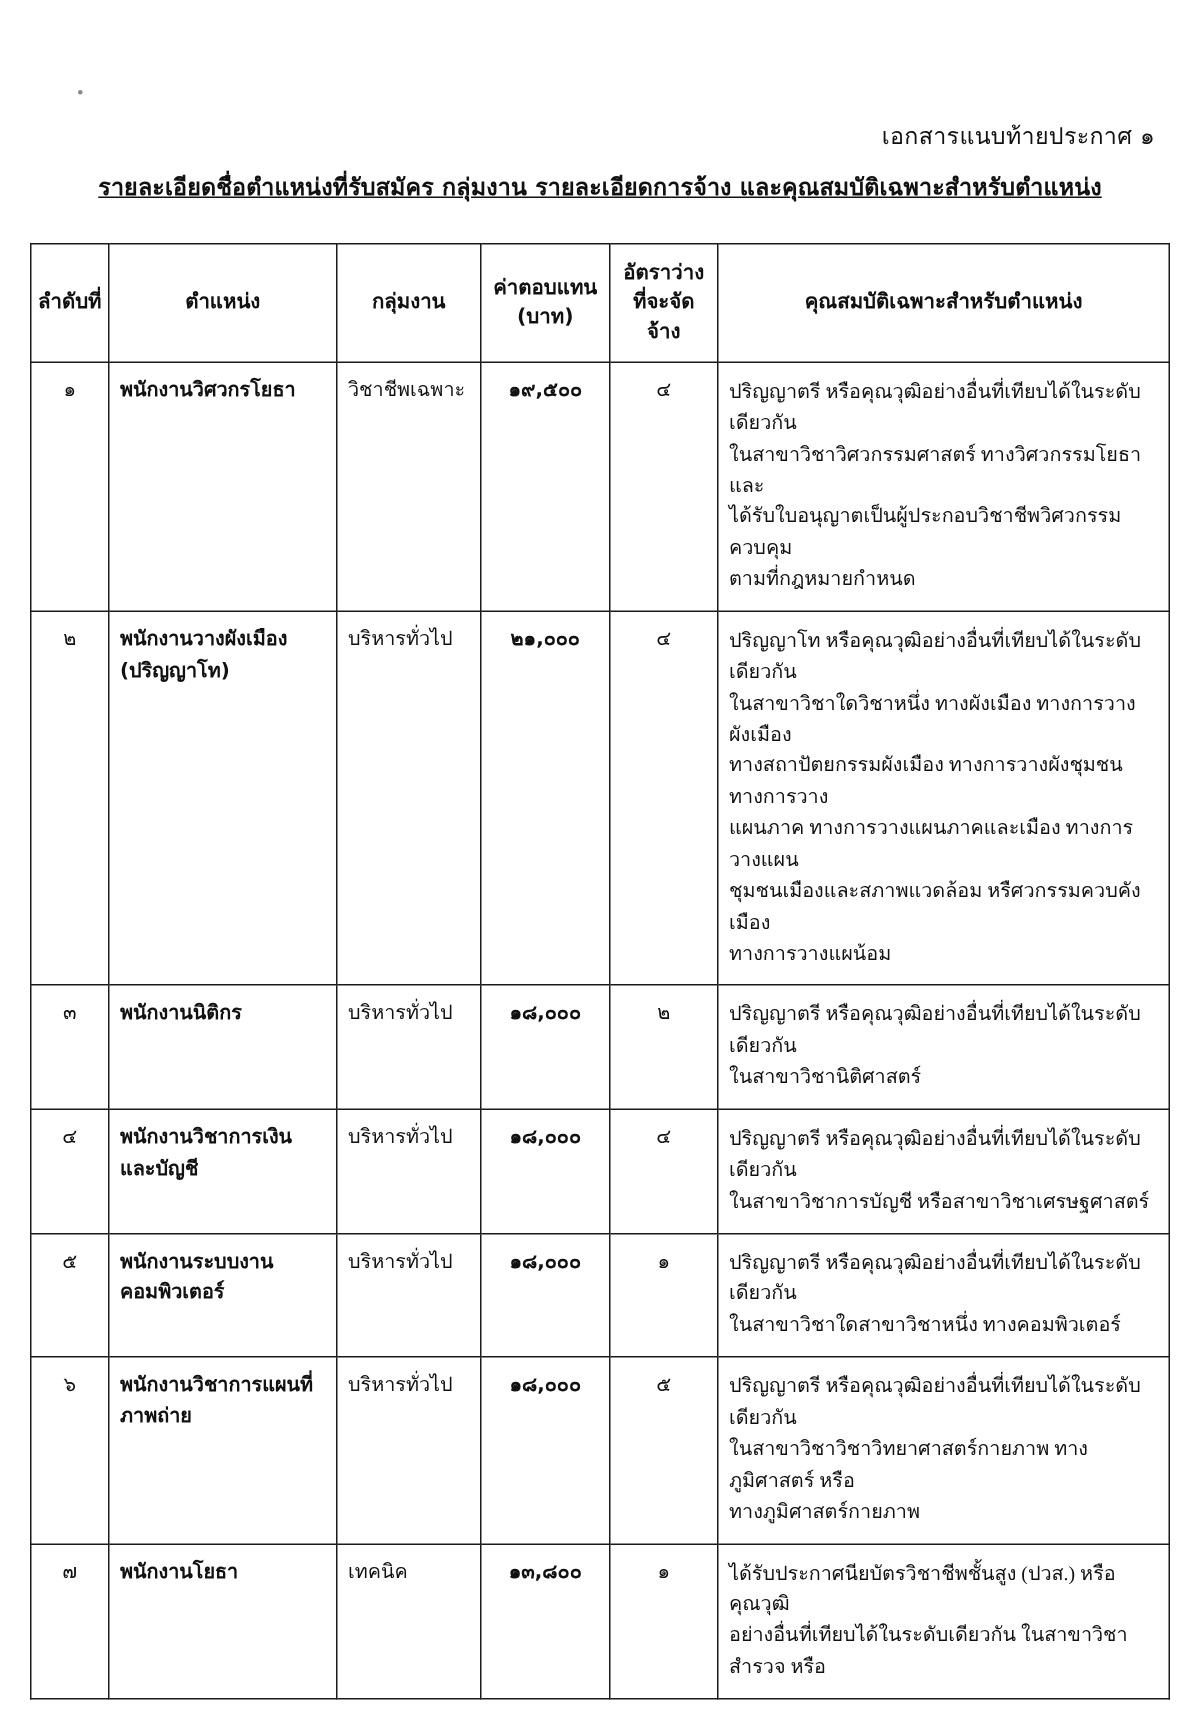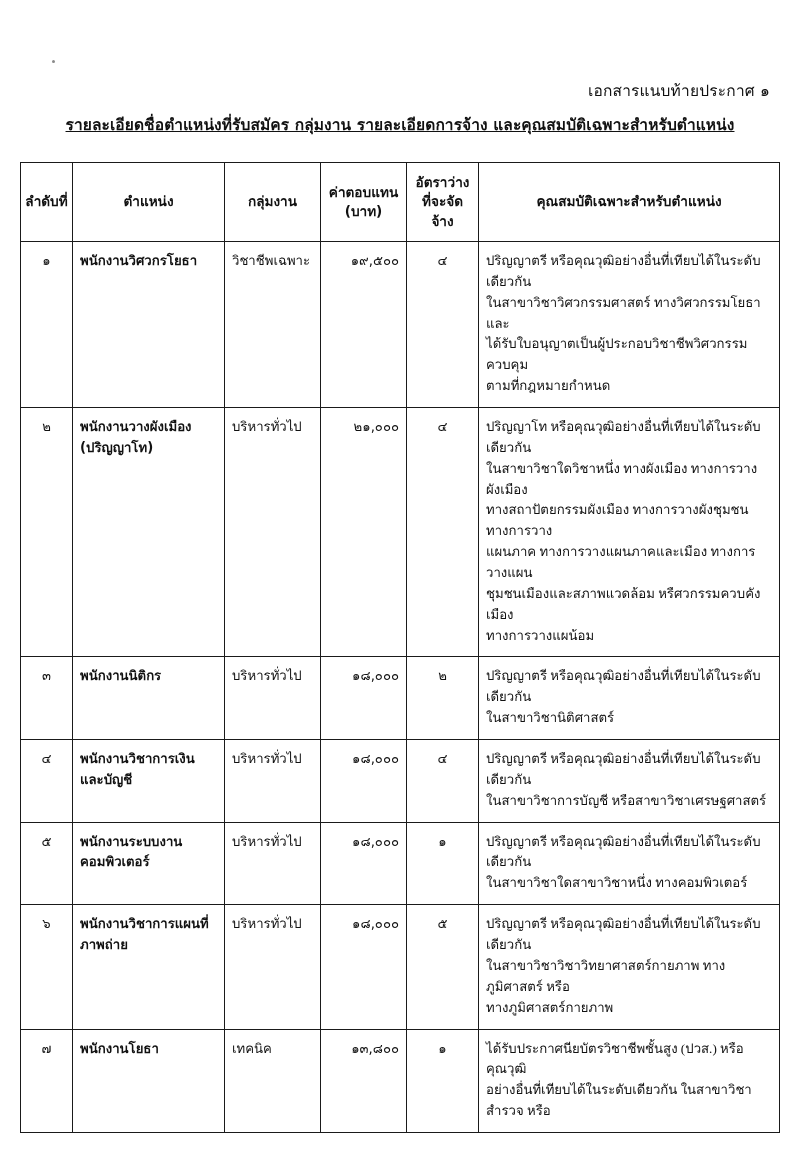--- a/index.html
+++ b/index.html
@@ -76,21 +76,21 @@
   .col-no     { width: 52px; }
   .col-pos    { width: 152px; }
   .col-group  { width: 96px; }
   .col-pay    { width: 86px; }
   .col-vac    { width: 72px; }
   .col-qual   { width: auto; }
 
   td.c-no    { text-align: center; }
   td.c-pos   { text-align: left; padding-left: 12px; font-weight: 600; }
   td.c-group { text-align: left; }
-  td.c-pay   { text-align: right; }
+  td.c-pay   { text-align: center; font-weight: bold; }
   td.c-vac   { text-align: center; }
   td.c-qual  { text-align: left; font-family: Liberation Serif, serif; }
 
   td.c-pos .pos-line { display: block; }
   .qual-line { display: block; }
 </style>
 </head>
 <body>
 
 <div class="page">

